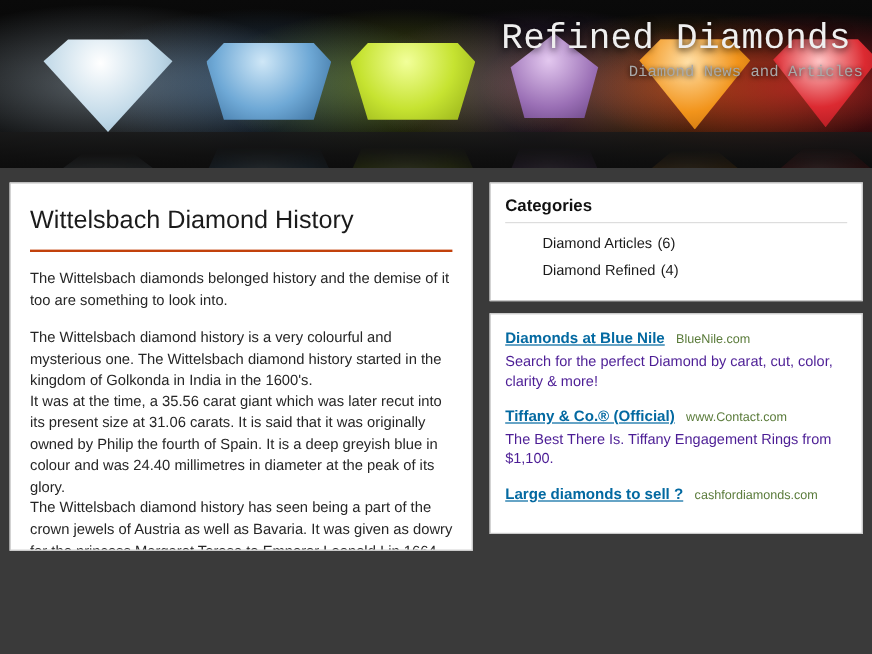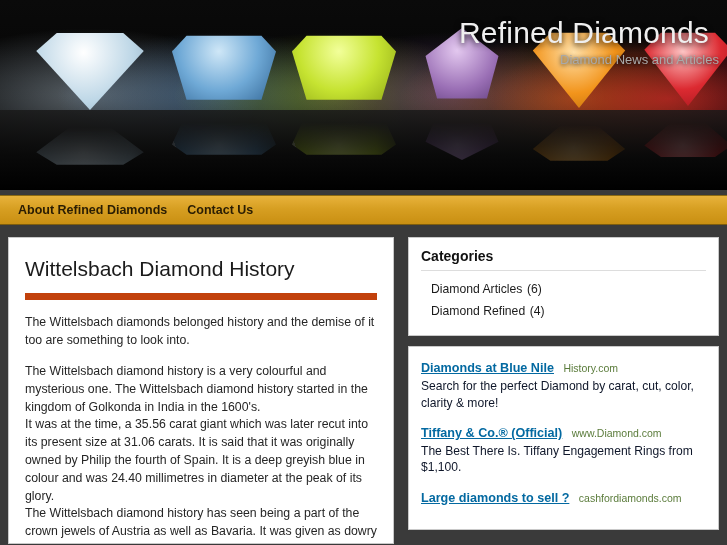--- a/index.html
+++ b/index.html
@@ -14,23 +14,24 @@
     position: relative;
     width: 727px; height: 545px;
     background: #3a3a3a;
     overflow: hidden;
   }
 
   
   .banner {
     position: relative;
     width: 727px;
-    height: 190px;
+    height: 140px;
     background: #6d28d9;
     overflow: hidden;
+    font-family: Liberation Mono, monospace;
   }
   .banner-bg {
     position: absolute;
     left: 0; top: 0; right: 0; bottom: 0;
     background:
       radial-gradient(ellipse 260px 90px at 92% 52%, rgba(255,40,50,.55), rgba(0,0,0,0) 70%),
       radial-gradient(ellipse 250px 90px at 79% 52%, rgba(255,150,20,.45), rgba(0,0,0,0) 70%),
       radial-gradient(ellipse 220px 90px at 62% 50%, rgba(150,90,190,.40), rgba(0,0,0,0) 70%),
       radial-gradient(ellipse 230px 90px at 46% 50%, rgba(190,220,40,.40), rgba(0,0,0,0) 70%),
       radial-gradient(ellipse 230px 90px at 30% 50%, rgba(100,160,220,.40), rgba(0,0,0,0) 70%),
@@ -130,21 +131,21 @@
     border: 1px solid #c9c9c9;
     padding: 14px 16px 10px 16px;
     overflow: hidden;
   }
   .post-title {
     font-size: 21px;
     font-weight: normal;
     color: #1b1b1b;
     margin: 4px 0 14px 0;
     padding-bottom: 12px;
-    border-bottom: 7px solid #c2410c;
+    border-bottom: 2px solid #c2410c;
     line-height: 1.2;
   }
   .post-body p {
     font-size: 12.3px;
     line-height: 1.45;
     color: #262626;
     margin: 0 0 13px 0;
   }
 
   .side-col {
@@ -164,40 +165,41 @@
     padding-bottom: 6px;
     border-bottom: 1px solid #ddd;
   }
   .cat-list { list-style: none; margin: 0; padding: 0 0 0 10px; }
   .cat-list li { margin: 0 0 4px 0; }
   .cat-link {
     color: #1b1b1b;
     font-size: 12.2px;
     text-decoration: none;
     cursor: pointer;
+    margin-left: 21px;
   }
   .cat-count { color: #1b1b1b; font-size: 12.2px; }
 
   .ads-box { padding-top: 10px; }
   .ad { margin-bottom: 11px; }
   .ad-head { line-height: 1.2; margin-bottom: 2px; }
   .ad-title {
     color: #0369a1;
     font-size: 12.6px;
     font-weight: bold;
     text-decoration: underline;
     cursor: pointer;
   }
   .ad-url {
     color: #5a7b3a;
     font-size: 10.5px;
     margin-left: 5px;
   }
   .ad-desc {
-    color: #0f172a;
+    color: #4c1d95;
     font-size: 12.1px;
     line-height: 1.35;
     margin: 1px 0 0 0;
   }
 </style>
 </head>
 <body>
 
 <div id="page">
 
@@ -268,24 +270,20 @@
         <div class="gem-shape" style="height:52px;background:radial-gradient(circle at 45% 30%, #e89094, #a8171d 55%, #350609 100%);">
             <div class="gem-facets"></div>
           </div>
       </div>
     </div>
 
     <div class="site-title">Refined Diamonds</div>
     <div class="site-tagline">Diamond News and Articles</div>
   </div>
 
-  <div class="navbar">
-    <a class="nav-item" href="#">About Refined Diamonds</a>
-    <a class="nav-item" href="#">Contact Us</a>
-  </div>
 
   <div class="content">
 
     <div class="main-col">
       <h1 class="post-title">Wittelsbach Diamond History</h1>
       <div class="post-body">
         <p>The Wittelsbach diamonds belonged history and the demise of it too are something to look into.</p>
         <p style="white-space: pre-line;">The Wittelsbach diamond history is a very colourful and mysterious one. The Wittelsbach diamond history started in the kingdom of Golkonda in India in the 1600's.
 It was at the time, a 35.56 carat giant which was later recut into its present size at 31.06 carats. It is said that it was originally owned by Philip the fourth of Spain. It is a deep greyish blue in colour and was 24.40 millimetres in diameter at the peak of its glory.
 The Wittelsbach diamond history has seen being a part of the crown jewels of Austria as well as Bavaria. It was given as dowry for the princess Margaret Teresa to Emperor Leopold I in 1664. It is after that it belonged to the crown jewels of Austria.</p>
@@ -307,29 +305,29 @@
             <span class="cat-count">(4)</span>
           </li>
         </ul>
       </div>
 
       <div class="side-box ads-box">
 
         <div class="ad">
           <div class="ad-head">
             <a class="ad-title" href="#">Diamonds at Blue Nile</a>
-            <span class="ad-url">History.com</span>
+            <span class="ad-url">BlueNile.com</span>
           </div>
           <p class="ad-desc">Search for the perfect Diamond by carat, cut, color, clarity &amp; more!</p>
         </div>
 
         <div class="ad">
           <div class="ad-head">
             <a class="ad-title" href="#">Tiffany &amp; Co.® (Official)</a>
-            <span class="ad-url">www.Diamond.com</span>
+            <span class="ad-url">www.Contact.com</span>
           </div>
           <p class="ad-desc">The Best There Is. Tiffany Engagement Rings from $1,100.</p>
         </div>
 
         <div class="ad">
           <div class="ad-head">
             <a class="ad-title" href="#">Large diamonds to sell ?</a>
             <span class="ad-url">cashfordiamonds.com</span>
           </div>
 

